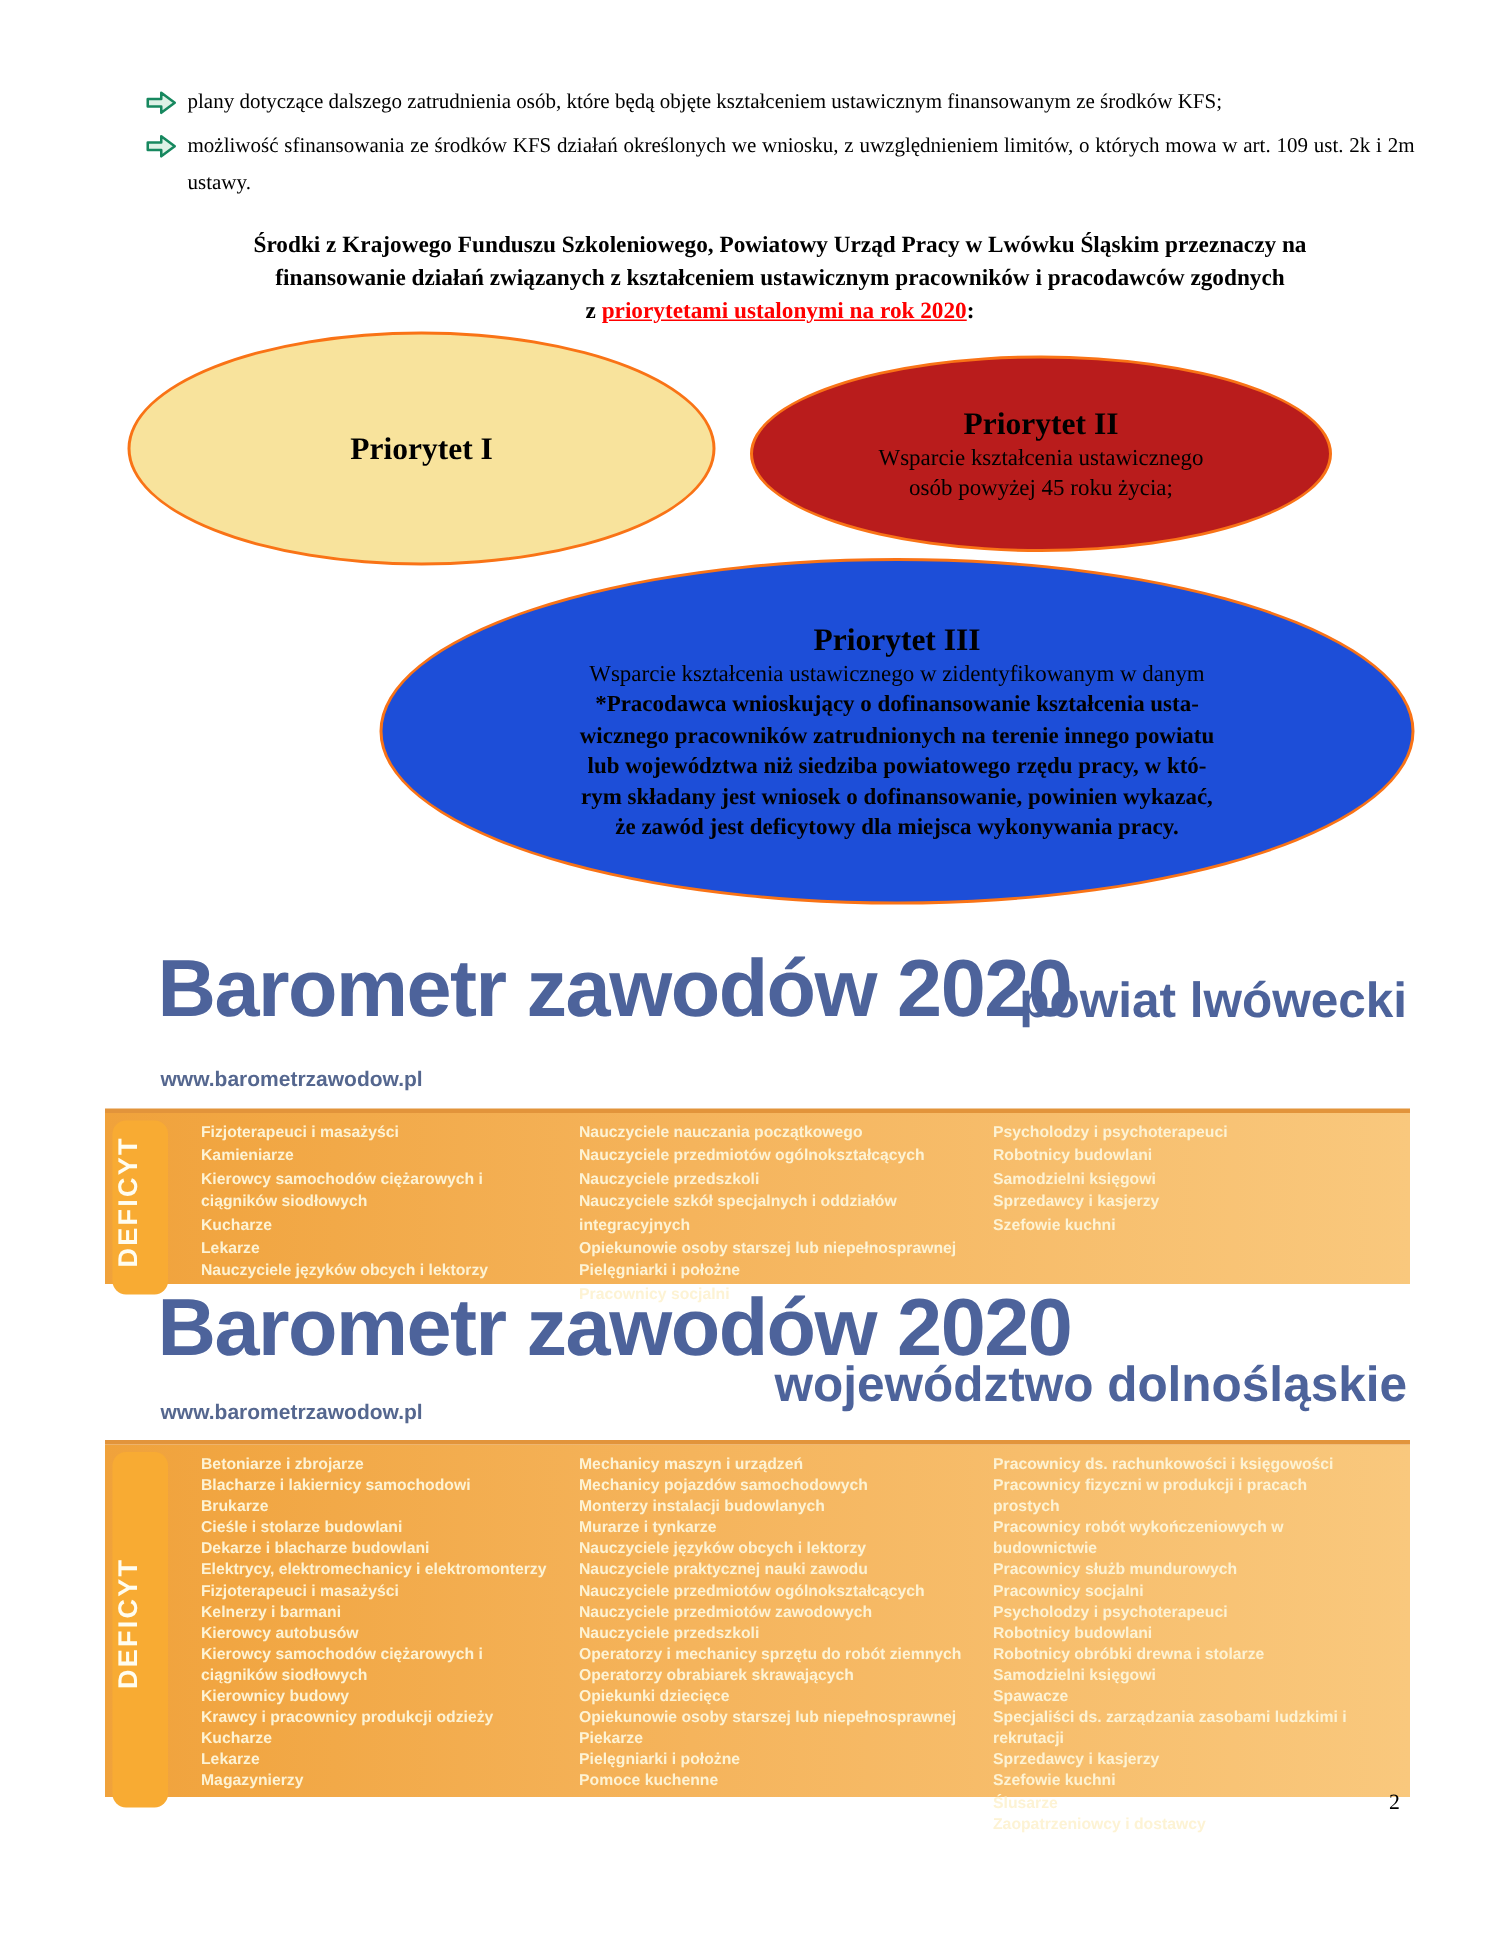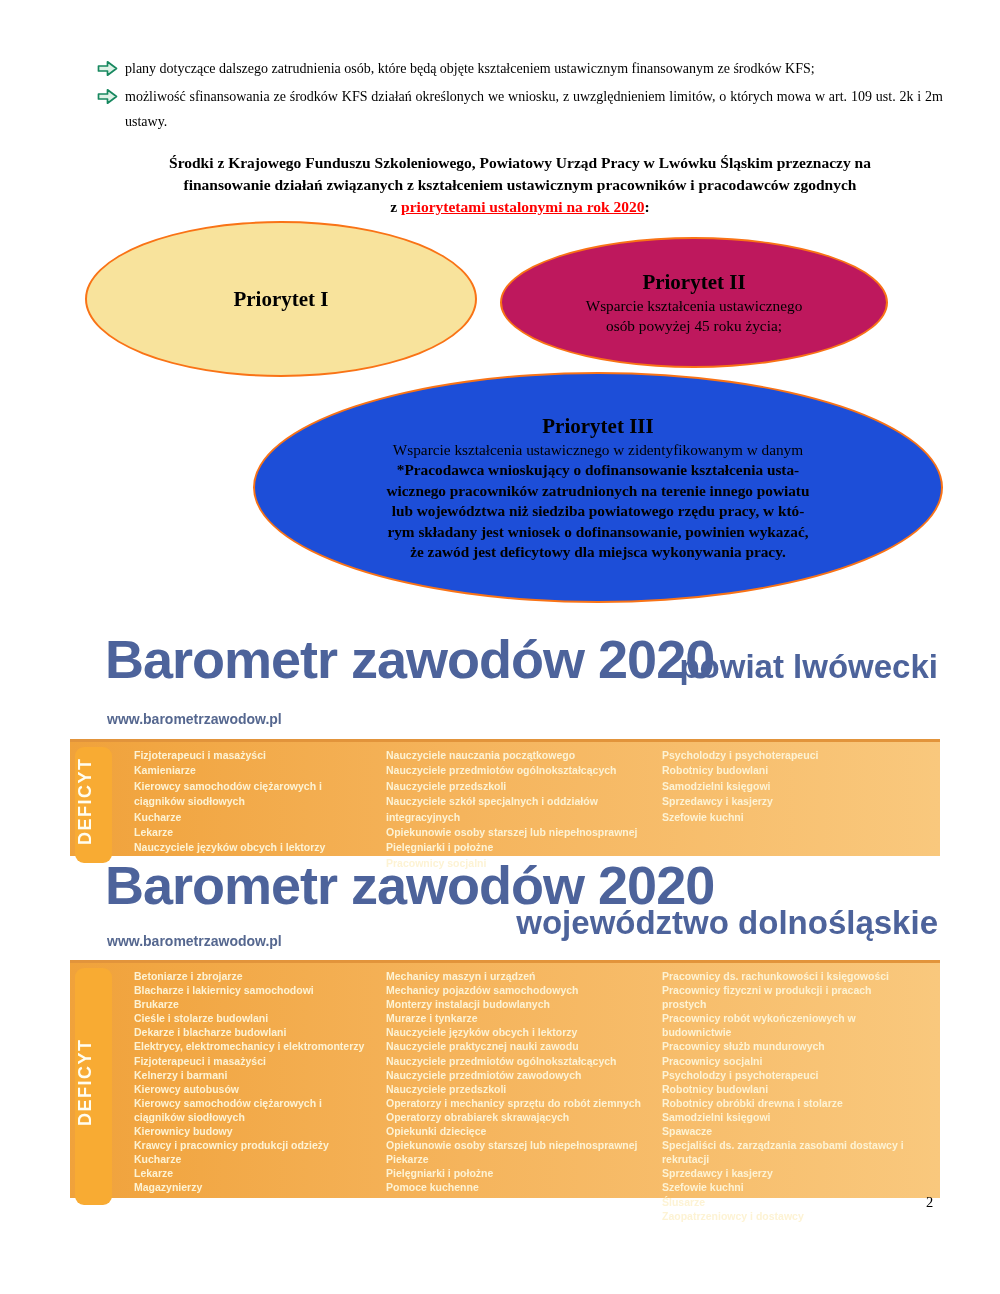--- a/index.html
+++ b/index.html
@@ -13,21 +13,21 @@
   .bullet-row{display:flex;align-items:flex-start;margin-bottom:3px;}
   .bullet-icon{flex:0 0 22px;margin-top:4px;}
   .bullet-text{font-size:14px;line-height:25px;text-align:justify;flex:1;padding-left:6px;}
   .intro{margin-top:18px;text-align:center;font-weight:bold;font-size:15.5px;line-height:22px;}
   .intro-link{color:#ff0000;text-decoration:underline;cursor:pointer;}
   
   .ellipse{position:absolute;border:2px solid #f97316;border-radius:50%;
     display:flex;flex-direction:column;justify-content:center;align-items:center;
     text-align:center;box-sizing:border-box;}
   .ellipse-1{left:85px;top:221px;width:392px;height:156px;background:#f8e39c;padding:6px 34px;}
-  .ellipse-2{left:500px;top:237px;width:388px;height:131px;background:#be185d;padding:4px 30px;}
+  .ellipse-2{left:500px;top:237px;width:388px;height:131px;background:#b91c1c;padding:4px 30px;}
   .ellipse-3{left:253px;top:372px;width:690px;height:231px;background:#1d4ed8;padding:6px 60px;z-index:3;}
   .ellipse-title{font-weight:bold;font-size:21px;line-height:26px;margin-bottom:1px;}
   .ellipse-line{font-size:15.3px;line-height:20.5px;}
   .ellipse-line-bold{font-size:15.3px;line-height:20.5px;font-weight:bold;}
   
   .baro-title{position:absolute;left:105px;font-family:"Liberation Sans",sans-serif;
     font-weight:bold;font-size:54px;letter-spacing:-1px;color:#4d639b;white-space:nowrap;}
   .baro-region{position:absolute;right:62px;font-family:"Liberation Sans",sans-serif;
     font-weight:bold;font-size:33px;color:#4d639b;white-space:nowrap;}
   .baro-www{position:absolute;left:107px;font-family:"Liberation Sans",sans-serif;
@@ -200,21 +200,21 @@
     <div class="occ">Pracownicy ds. rachunkowości i księgowości</div>
         <div class="occ">Pracownicy fizyczni w produkcji i pracach prostych</div>
         <div class="occ">Pracownicy robót wykończeniowych w budownictwie</div>
         <div class="occ">Pracownicy służb mundurowych</div>
         <div class="occ">Pracownicy socjalni</div>
         <div class="occ">Psycholodzy i psychoterapeuci</div>
         <div class="occ">Robotnicy budowlani</div>
         <div class="occ">Robotnicy obróbki drewna i stolarze</div>
         <div class="occ">Samodzielni księgowi</div>
         <div class="occ">Spawacze</div>
-        <div class="occ">Specjaliści ds. zarządzania zasobami dostawcy i rekrutacji</div>
+        <div class="occ">Specjaliści ds. zarządzania zasobami ludzkimi i rekrutacji</div>
         <div class="occ">Sprzedawcy i kasjerzy</div>
         <div class="occ">Szefowie kuchni</div>
         <div class="occ">Ślusarze</div>
         <div class="occ">Zaopatrzeniowcy i dostawcy</div>
       </div>
   </div>
 
   <div class="page-num">2</div>
 
 </div>

